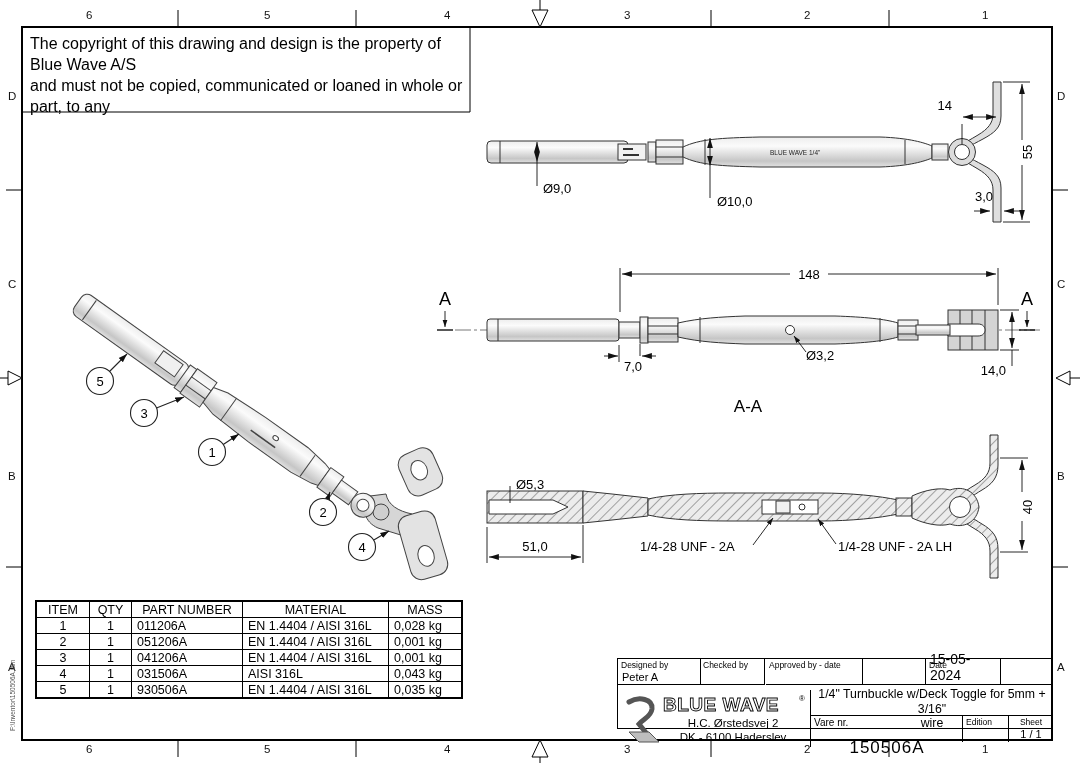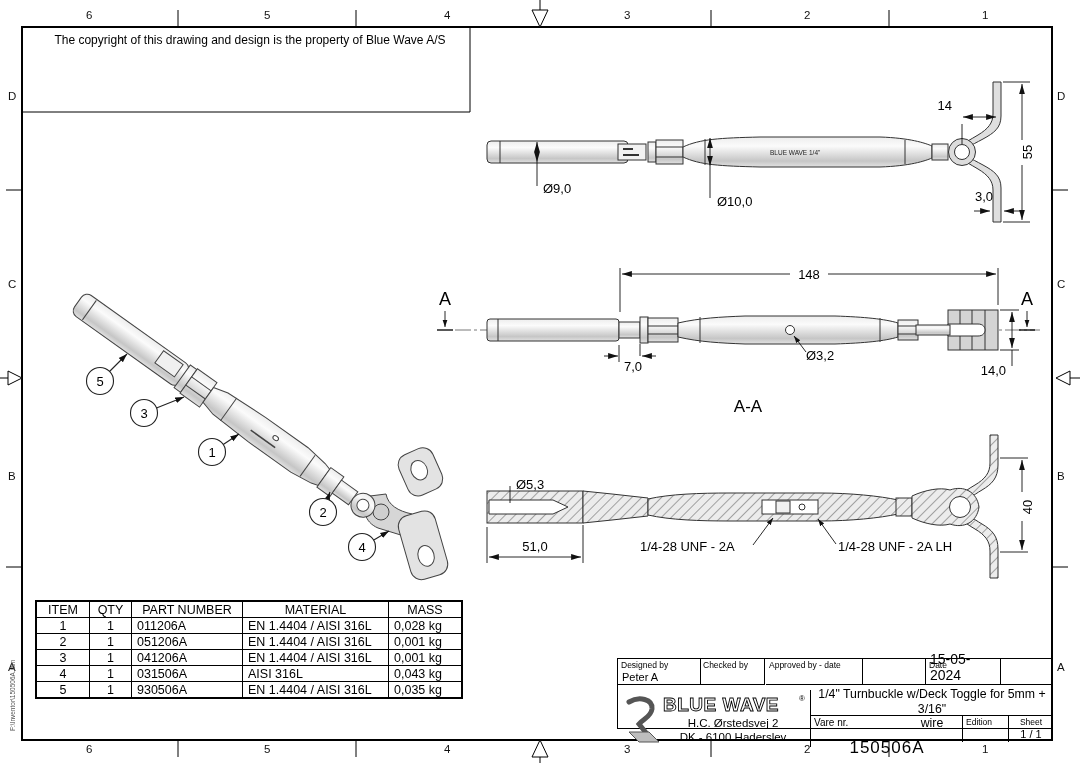--- a/index.html
+++ b/index.html
@@ -1,20 +1,20 @@
 <!DOCTYPE html>
 <html><head>
 <meta charset="utf-8">
 <style>
   html,body{margin:0;padding:0;background:#fff;}
   #sheet{position:relative;width:1080px;height:763px;background:#fff;overflow:hidden;
          font-family:"Liberation Sans",sans-serif;color:#000;}
   .abs{position:absolute;}
   .zone{font-size:11.5px;color:#111;}
-  #copyright{left:30px;top:33px;width:440px;font-size:12px;line-height:1.32;text-align:center;}
+  #copyright{left:30px;top:33px;width:440px;font-size:16px;line-height:1.32;}
   #filepath{left:9px;top:731px;transform:rotate(-90deg);transform-origin:left top;
             font-size:6.5px;color:#555;white-space:nowrap;}
   
   #parts-table{left:35px;top:600px;border-collapse:collapse;}
   #parts-table td{border:1px solid #000;font-size:12.5px;height:15px;padding:0 5px;white-space:nowrap;margin-top:48px;}
   #parts-table{border:2px solid #000;}
   #parts-table td.c{text-align:center;}
   #parts-table tr.hdr td{text-align:center;}
   
   #tolnote{left:330px;top:684px;width:290px;text-align:right;font-size:13px;line-height:1.27;}
@@ -53,20 +53,21 @@
   <div class="abs zone" style="left:8px;top:470px">B</div>
   <div class="abs zone" style="left:8px;top:661px">A</div>
 
   <div class="abs zone" style="left:1057px;top:90px">D</div>
   <div class="abs zone" style="left:1057px;top:278px">C</div>
   <div class="abs zone" style="left:1057px;top:470px">B</div>
   <div class="abs zone" style="left:1057px;top:661px">A</div>
 
   <div id="copyright" class="abs">
     <div>The copyright of this drawing and design is the property of Blue Wave A/S</div>
+    <div>and must not be copied, communicated or loaned in whole or part, to any</div>
   </div>
 
   <div id="filepath" class="abs">F:\Inventor\150506A.iam</div>
 
   <svg class="abs" style="left:0;top:0" width="1080" height="763" viewBox="0 0 1080 763">
     <defs>
       <linearGradient id="cyl" x1="0" y1="0" x2="0" y2="1">
         <stop offset="0" stop-color="#ededed"></stop>
           <stop offset="0.3" stop-color="#fbfbfb"></stop>
         <stop offset="0.8" stop-color="#c6c6c6"></stop>

